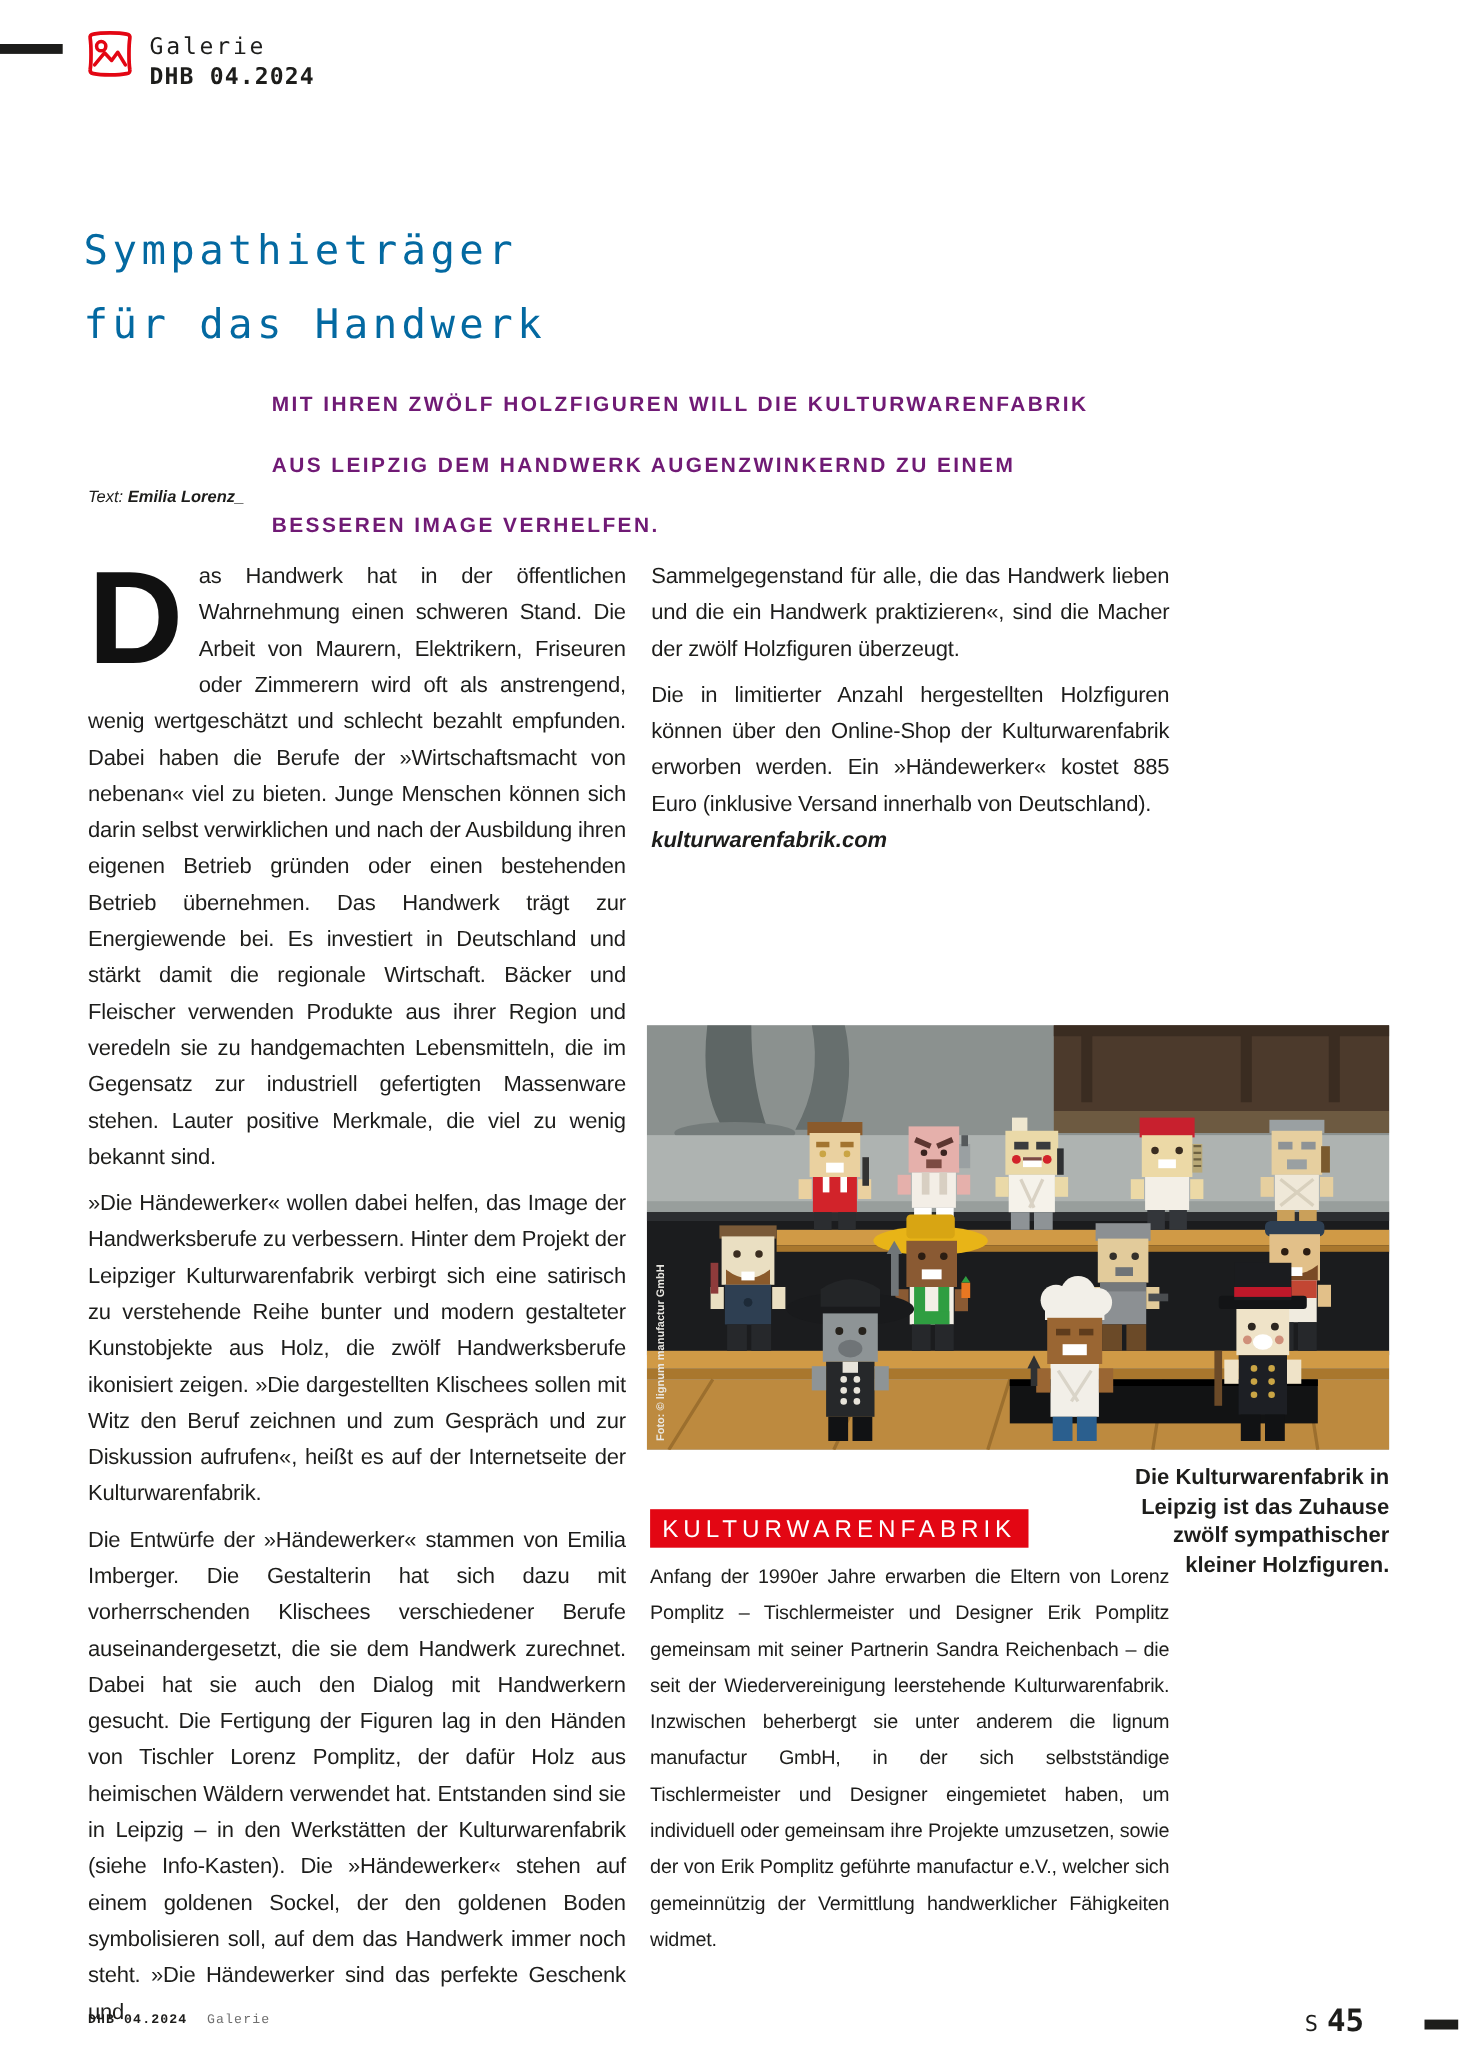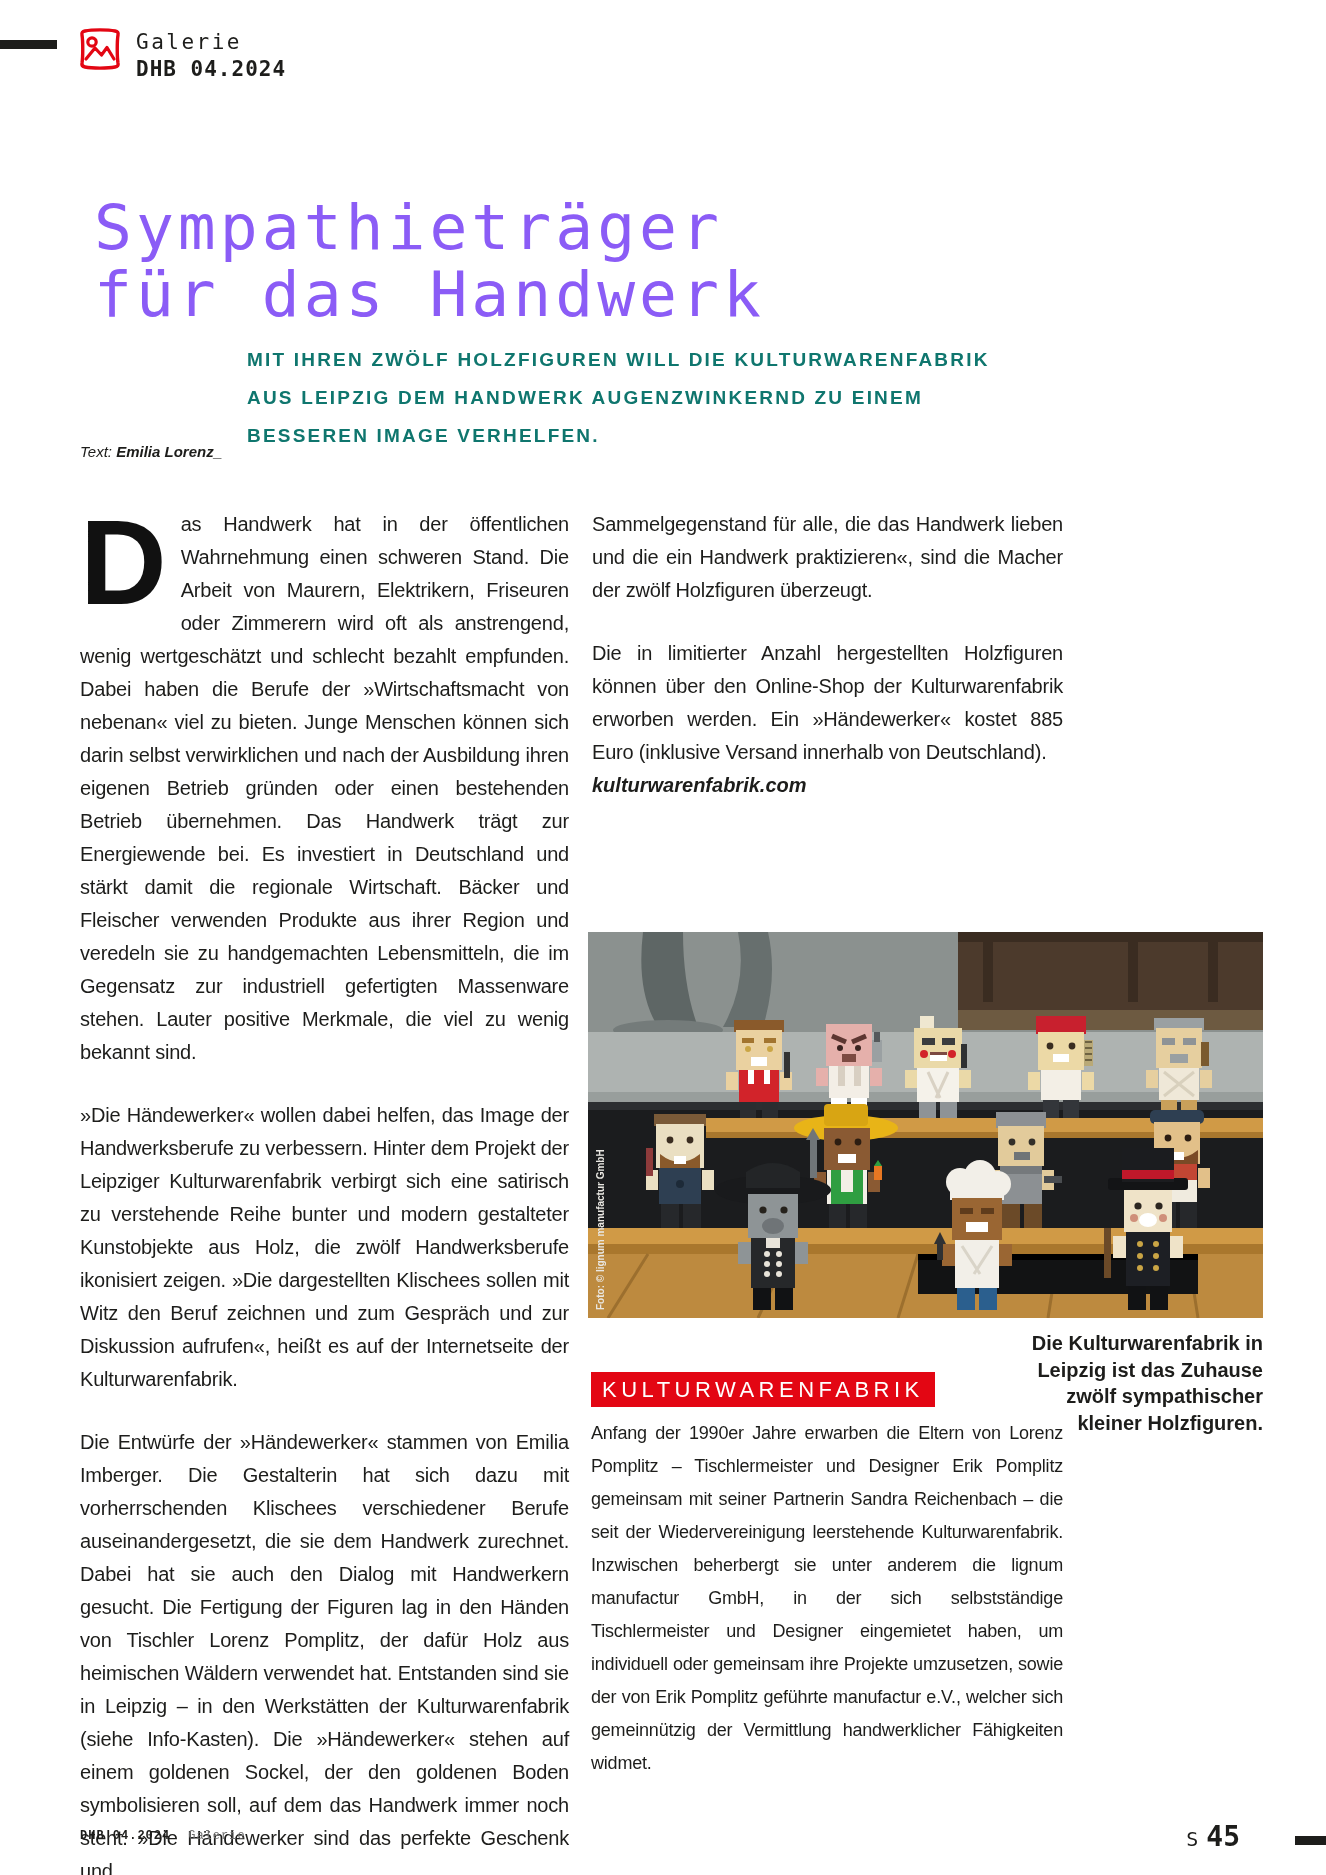--- a/index.html
+++ b/index.html
@@ -8,32 +8,32 @@
   .page { position:relative; width:1326px; height:1875px; background:#fff; overflow:hidden; }
 
   .bleed-bar-top { position:absolute; left:0; top:40px; width:57px; height:9px; background:#1d1d1b; }
   .bleed-bar-bottom { position:absolute; right:0; top:1836px; width:31px; height:9px; background:#1d1d1b; }
 
   .header { position:absolute; left:79px; top:27px; display:flex; align-items:flex-start; gap:15px; }
   .header .texts { display:flex; flex-direction:column; line-height:27px; padding-top:2px; }
   .kicker { font-family:"DejaVu Sans Mono", monospace; font-size:21px; letter-spacing:2.5px; color:#1d1d1b; }
   .issue  { font-family:"DejaVu Sans Mono", monospace; font-size:21px; font-weight:bold; letter-spacing:1px; color:#1d1d1b; }
 
-  .title { position:absolute; left:94px; top:194px; font-family:"DejaVu Sans Mono", monospace;
-           font-size:63px; font-weight:500; letter-spacing:4px; line-height:67px; color:#8b5cf6; white-space:nowrap; }
+  .title { position:absolute; left:76px; top:194px; font-family:"DejaVu Sans Mono", monospace;
+           font-size:37px; font-weight:500; letter-spacing:4px; line-height:67px; color:#0369a1; white-space:nowrap; }
 
   .subtitle { position:absolute; left:247px; top:341px; width:775px; font-size:19px; font-weight:bold;
-              letter-spacing:2.2px; line-height:38px; color:#0f766e; }
+              letter-spacing:2.2px; line-height:55px; color:#701a75; }
 
   .byline { position:absolute; left:80px; top:443px; font-size:15px; font-style:italic; color:#1d1d1b; }
   .byline .author { font-weight:bold; }
 
   .col { position:absolute; font-size:20px; line-height:33px; text-align:justify;
          letter-spacing:-0.2px; hyphens:auto; -webkit-hyphens:auto; color:#1d1d1b; }
-  .col p + p { margin-top:30px; }
+  .col p + p { margin-top:9px; }
   .col1 { left:80px; top:508px; width:489px; }
   .col2 { left:592px; top:508px; width:471px; }
   .dropcap { float:left; font-family:"Liberation Sans", sans-serif; font-weight:900; font-size:120px;
              line-height:0.78; letter-spacing:-2px; margin:8px 16px 0 0; color:#111; }
   .weblink { font-weight:bold; letter-spacing:0;font-style:italic; }
 
   .photo { position:absolute; left:588px; top:932px; width:675px; height:386px; }
   .photo svg { display:block; width:675px; height:386px; }
 
   .caption { position:absolute; left:1023px; top:1330px; width:240px; text-align:right;

